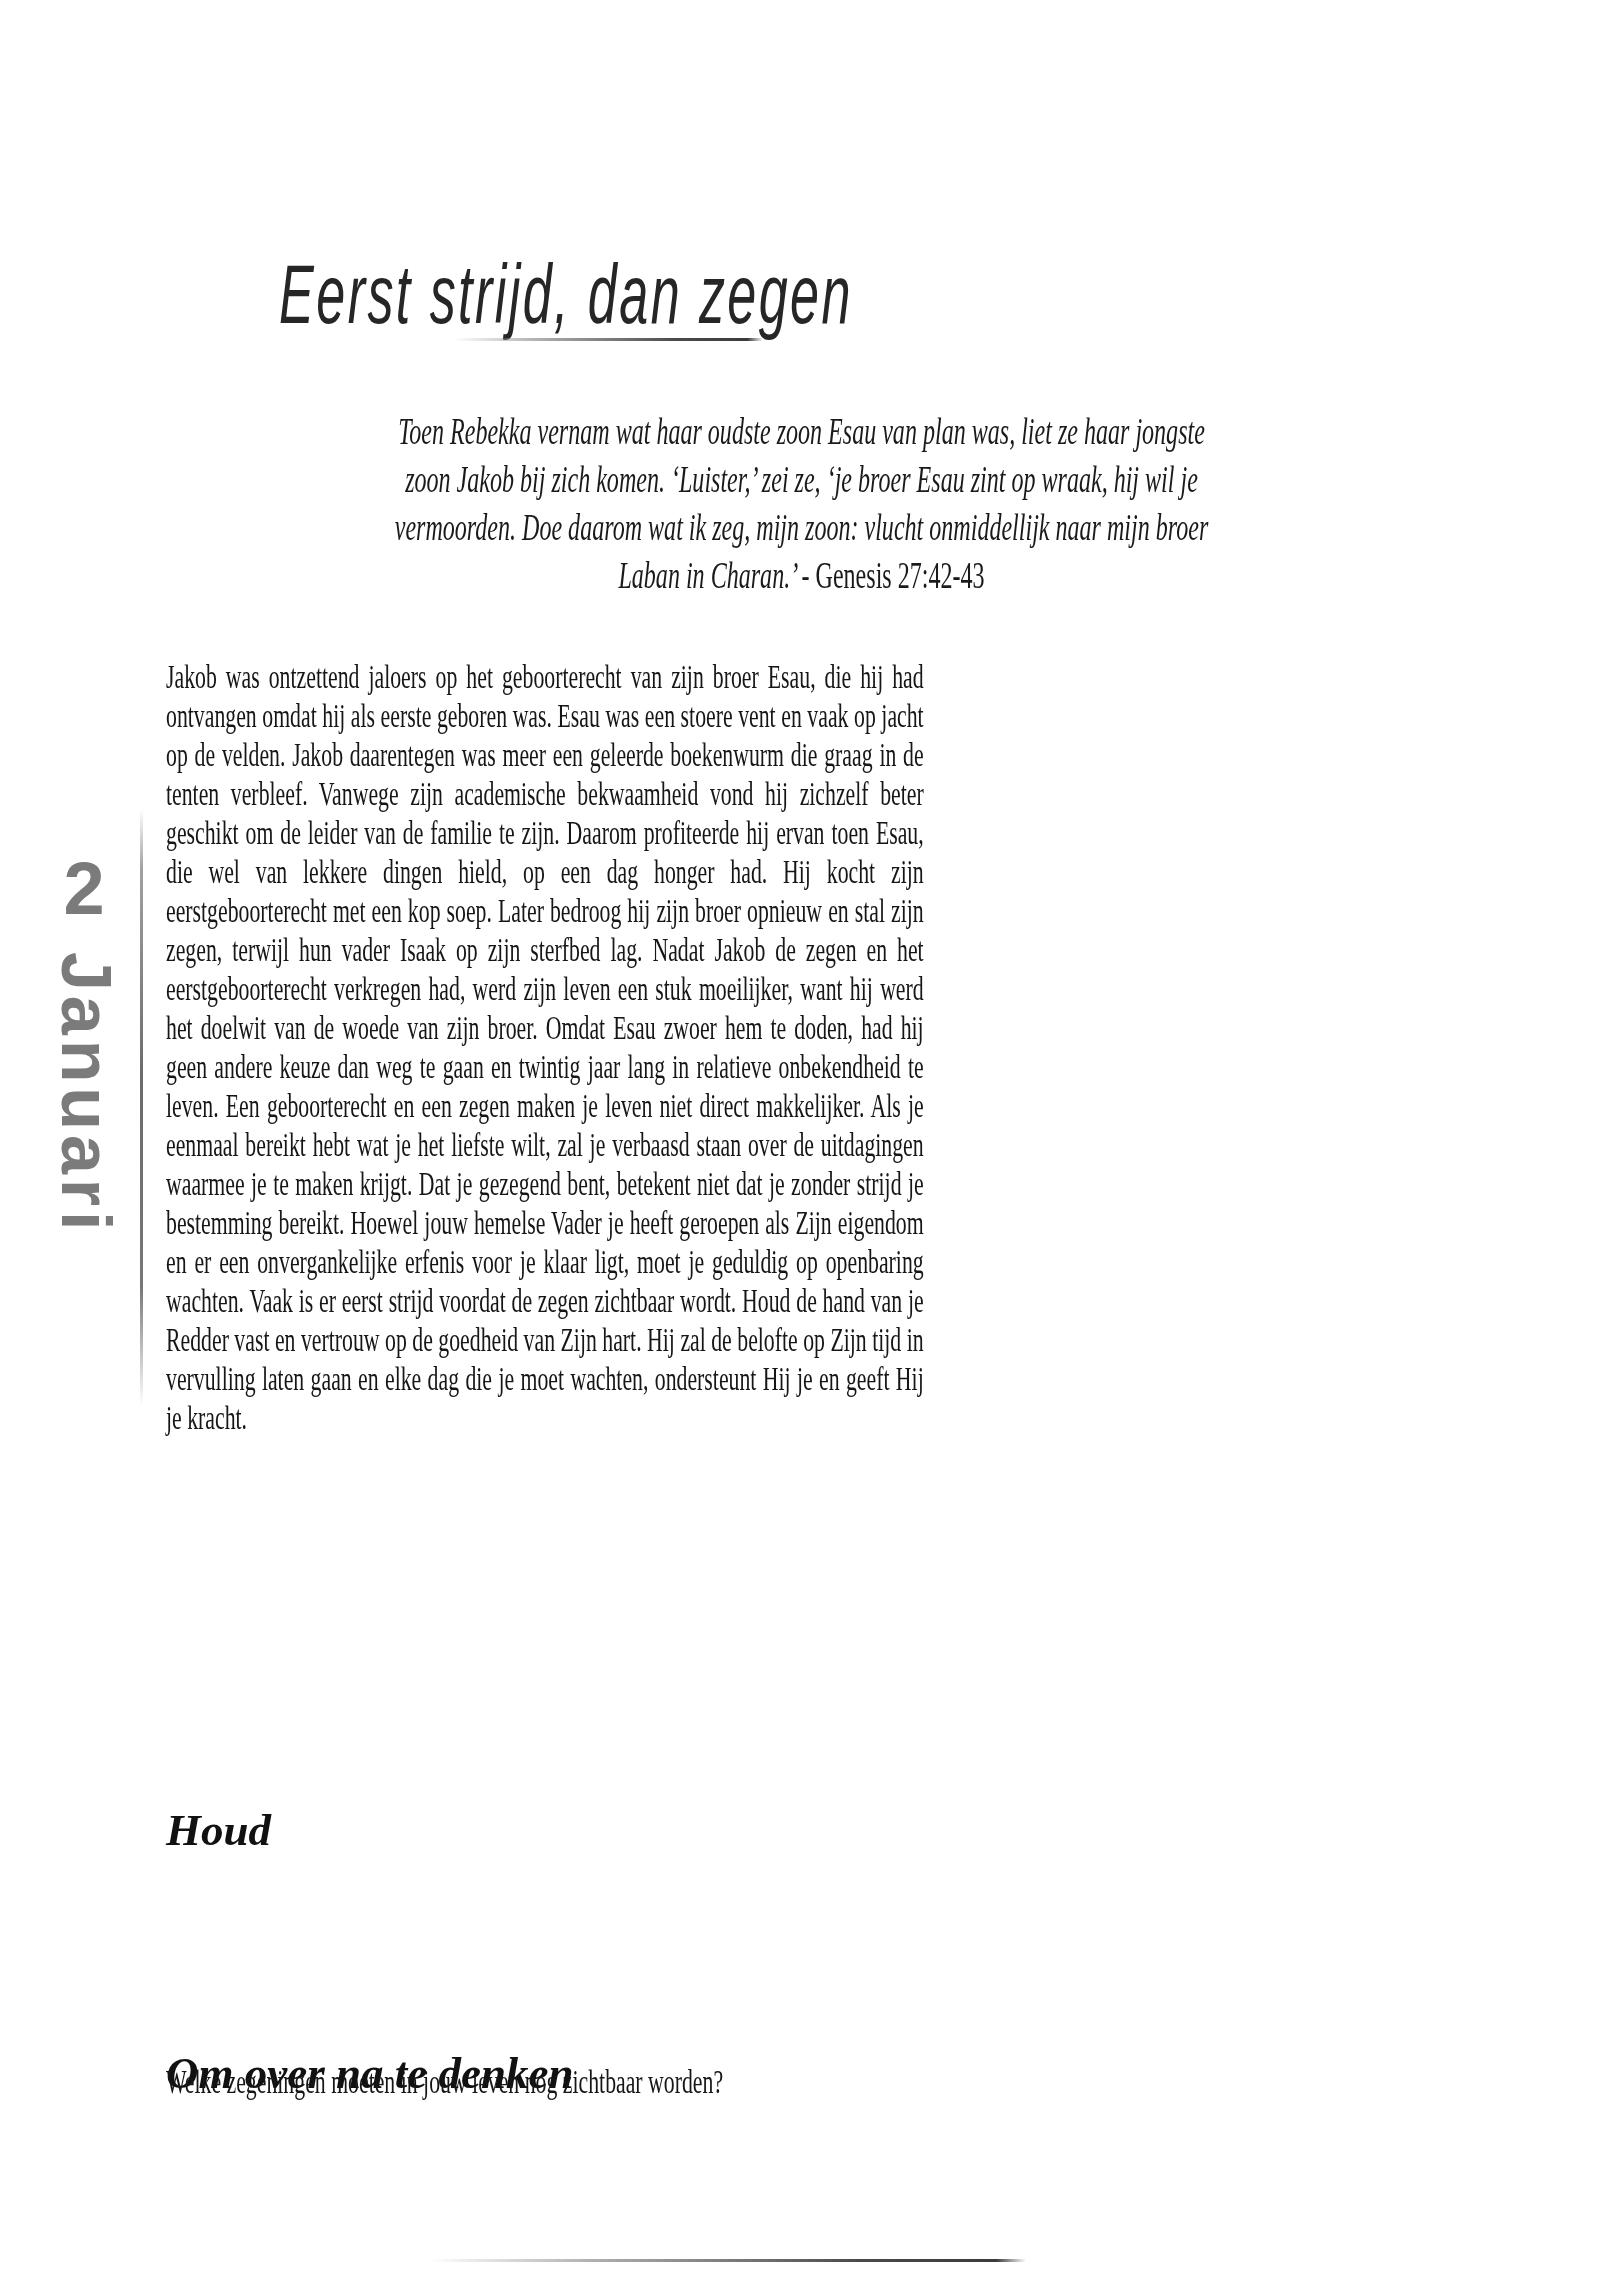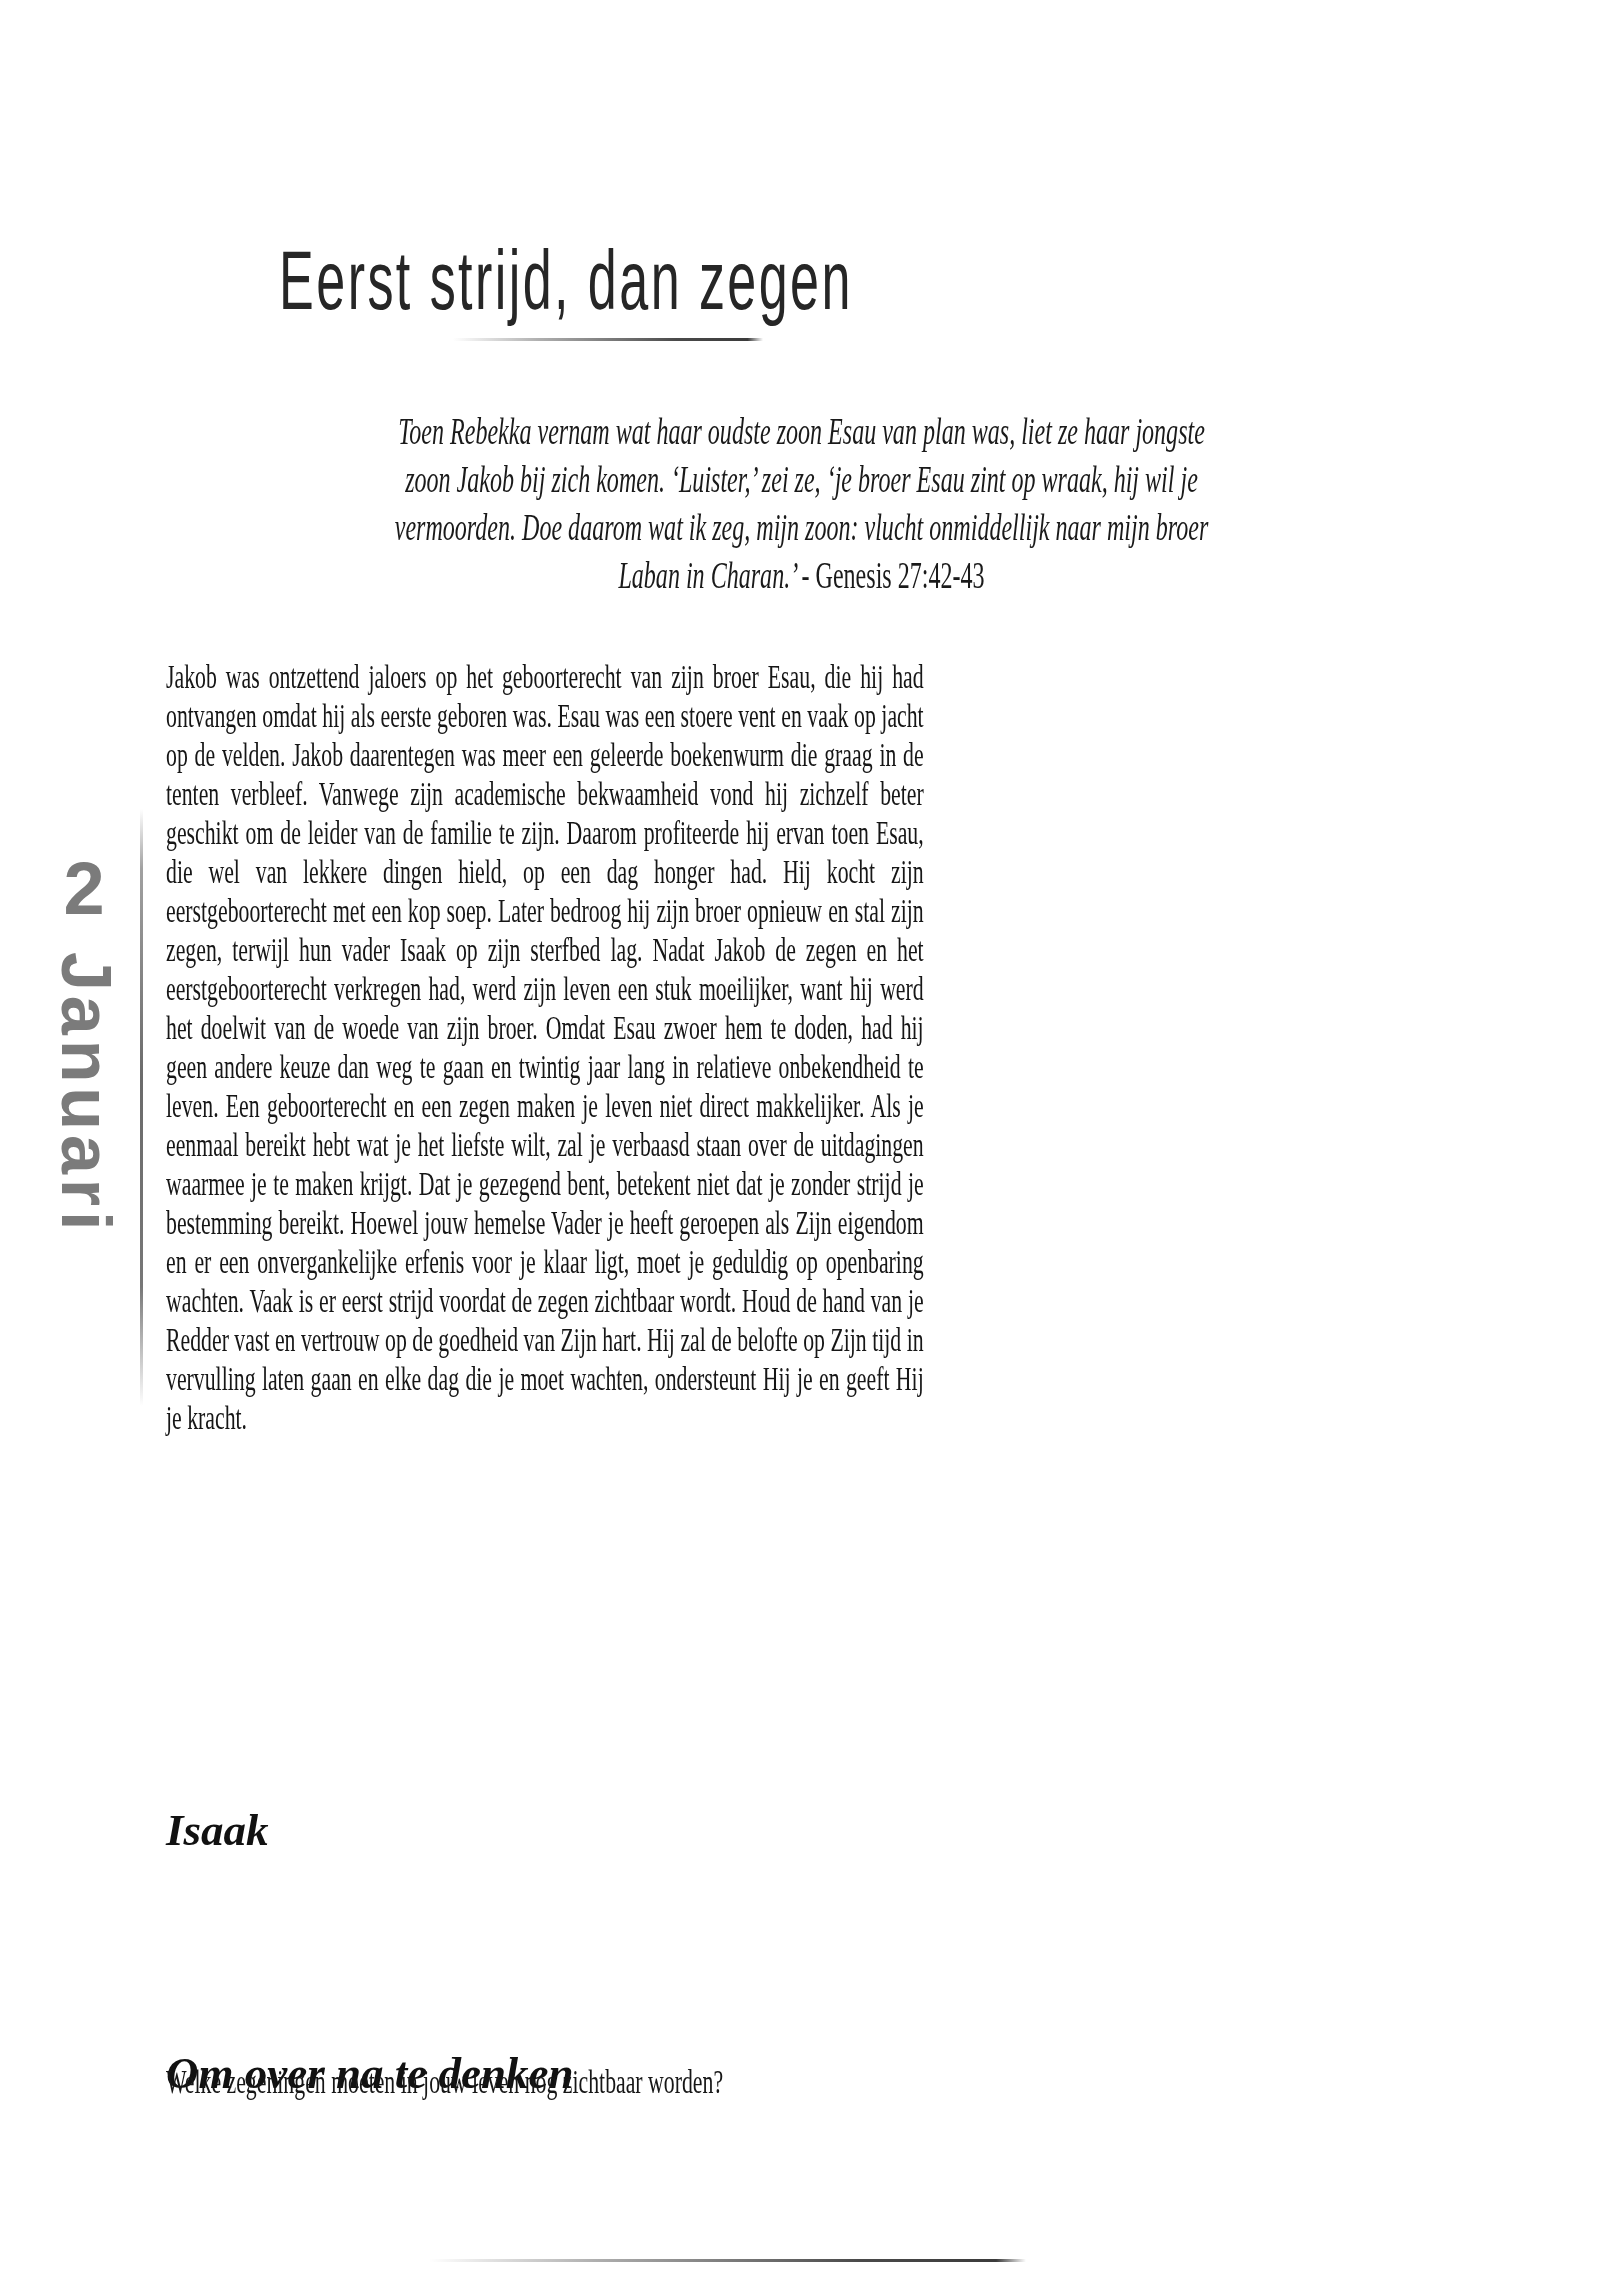--- a/index.html
+++ b/index.html
@@ -30,21 +30,21 @@
     position:absolute;left:140px;top:809px;width:2.9px;height:597px;
     background:linear-gradient(to bottom,
       rgba(110,110,110,0) 0%,
       rgba(110,110,110,0.65) 10%,
       #6b6b6b 45%,
       #777777 80%,
       rgba(110,110,110,0) 100%);
   }
 
   
-  .title-wrap{position:absolute;left:166px;top:236px;width:800px;}
+  .title-wrap{position:absolute;left:166px;top:250px;width:800px;font-style:italic;}
   .title-inner{
     display:block;width:1268px;margin-left:-234px;
     transform:scaleX(0.62);transform-origin:center top;
     text-align:center;
     font-family:"Liberation Sans","DejaVu Sans",sans-serif;
     font-weight:200;font-size:84px;line-height:1.05;
     letter-spacing:3.9px;color:#262626;white-space:nowrap;
   }
   .title-rule{
     position:absolute;left:453px;top:338px;width:310px;height:2.9px;
@@ -125,21 +125,21 @@
     <blockquote class="quote-inner" style="margin:0"><span class="q-text">Toen Rebekka vernam wat haar oudste zoon Esau van plan was, liet ze haar jongste
 zoon Jakob bij zich komen. ‘Luister,’ zei ze, ‘je broer Esau zint op wraak, hij wil je
 vermoorden. Doe daarom wat ik zeg, mijn zoon: vlucht onmiddellijk naar mijn broer
 Laban in Charan.’</span> <span class="q-ref">- Genesis 27:42-43</span></blockquote>
   </div>
 
   <div class="body-wrap">
     <p class="body-inner" style="margin:0">Jakob was ontzettend jaloers op het geboorterecht van zijn broer Esau, die hij had ontvangen omdat hij als eerste geboren was. Esau was een stoere vent en vaak op jacht op de velden. Jakob daarentegen was meer een geleerde boeken­wurm die graag in de tenten verbleef. Vanwege zijn academische bekwaam­heid vond hij zichzelf beter geschikt om de leider van de familie te zijn. Daar­om profiteerde hij ervan toen Esau, die wel van lekkere dingen hield, op een dag honger had. Hij kocht zijn eerstgeboorterecht met een kop soep. Later bedroog hij zijn broer opnieuw en stal zijn zegen, terwijl hun vader Isaak op zijn sterfbed lag. Nadat Jakob de zegen en het eerstgeboorterecht verkregen had, werd zijn leven een stuk moeilijker, want hij werd het doelwit van de woede van zijn broer. Omdat Esau zwoer hem te doden, had hij geen andere keuze dan weg te gaan en twintig jaar lang in relatieve onbekendheid te leven. Een geboorterecht en een zegen maken je leven niet direct makkelijker. Als je eenmaal bereikt hebt wat je het liefste wilt, zal je verbaasd staan over de uit­dagingen waarmee je te maken krijgt. Dat je gezegend bent, betekent niet dat je zonder strijd je bestemming bereikt. Hoewel jouw hemelse Vader je heeft geroepen als Zijn eigendom en er een onvergankelijke erfenis voor je klaar ligt, moet je geduldig op openbaring wachten. Vaak is er eerst strijd voordat de zegen zichtbaar wordt. Houd de hand van je Redder vast en vertrouw op de goedheid van Zijn hart. Hij zal de belofte op Zijn tijd in vervulling laten gaan en elke dag die je moet wachten, ondersteunt Hij je en geeft Hij je kracht.</p>
   </div>
 
-  <h2 class="sec-heading h-prayer">Isaak</h2>
+  <h2 class="sec-heading h-prayer">Houd</h2>
 
   <h2 class="sec-heading h-reflect">Om over na te denken</h2>
   <div class="sec-text-wrap t-reflect">
     <p class="sec-text-inner" style="margin:0">Welke zegeningen moeten in jouw leven nog zichtbaar worden?</p>
   </div>
 
   <div class="footer-rule"></div>
 
 </div>
 

